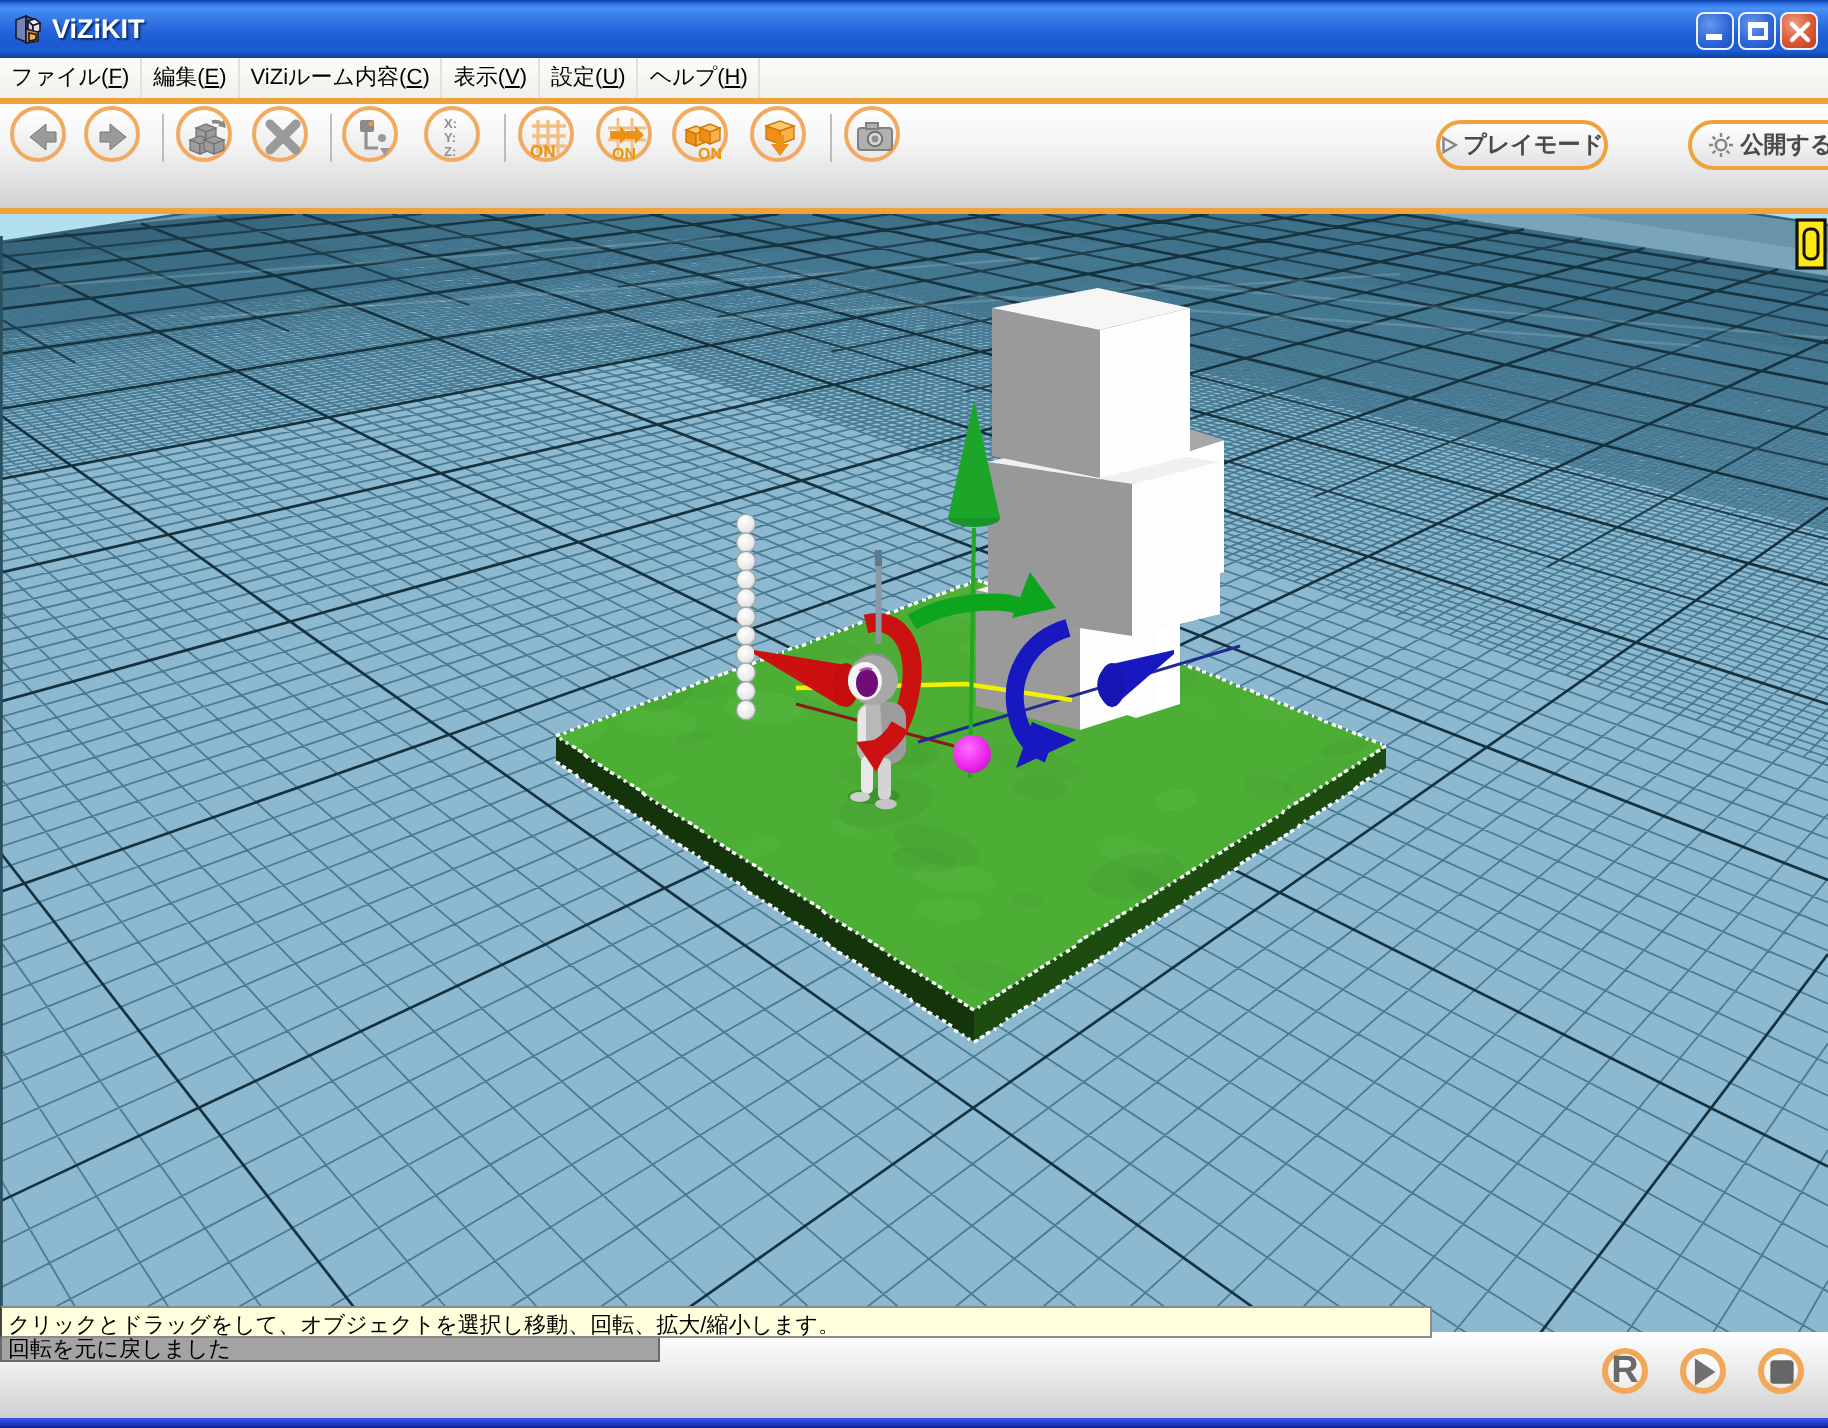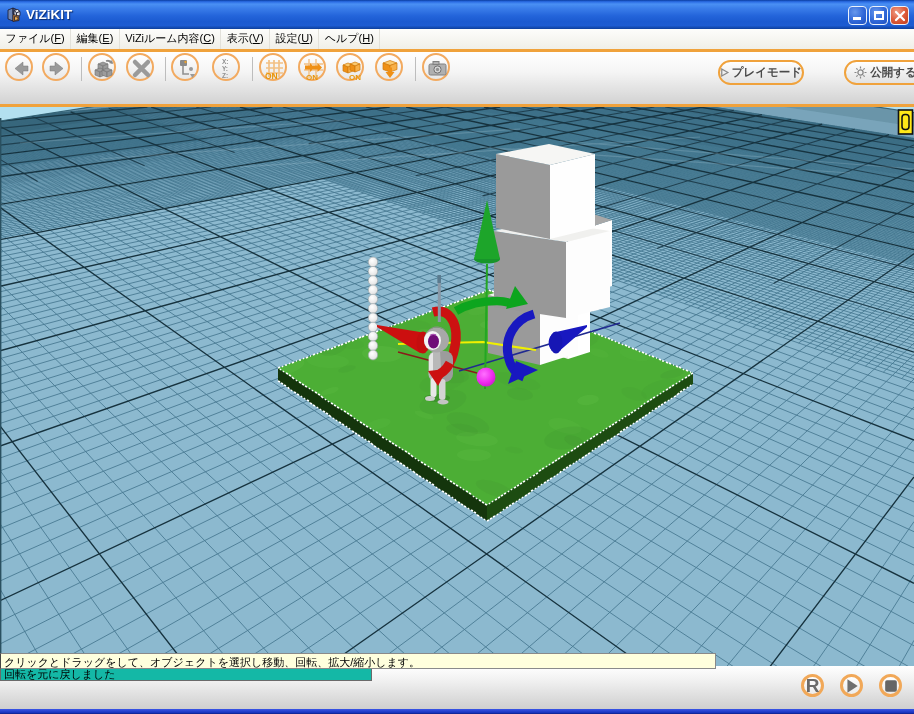--- a/index.html
+++ b/index.html
@@ -10,21 +10,21 @@
 .wb.min,.wb.max{background:radial-gradient(circle at 35% 30%,#6798ec 0%,#3068d8 55%,#1e50c0 100%)}
 .wb.close{background:radial-gradient(circle at 35% 30%,#f0a088 0%,#dd5d3c 50%,#c23a18 100%)}
 .menubar{height:20px;background:linear-gradient(180deg,#fdfdfb,#f0efe8);display:flex;font-size:11px;color:#000}
 .menubar span{padding:2px 5.5px 3px 5.5px;border-right:1px solid #e2e1da;white-space:nowrap}
 .toolbar{height:58px;background:linear-gradient(180deg,#ffffff 0%,#f4f4f4 40%,#d2d2d2 100%);border-top:3px solid #f0a23c;border-bottom:3px solid #f0a23c;position:relative}
 .tsep{position:absolute;top:5px;width:1px;height:24px;background:#bdbdbd}
 .cbtn{position:absolute;top:1px;width:28px;height:28px;border-radius:50%;border:2.5px solid #f2aa60;background:linear-gradient(180deg,#ffffff,#e8e8e8)}
 .cbtn svg{position:absolute;left:0;top:0}
 .pill{position:absolute;top:8px;height:25px;border:2px solid #f0a23c;border-radius:13px;background:linear-gradient(180deg,#ffffff,#e2e2e2);display:flex;align-items:center;justify-content:center;font-size:11.5px;font-weight:bold;color:#4a4a4a;white-space:nowrap}
 .botbar{position:absolute;left:0;top:666px;width:914px;height:43px;background:linear-gradient(180deg,#ffffff 0%,#f0f0f0 35%,#cfcfcf 100%)}
-.msg1{position:absolute;left:0;top:665px;width:372px;height:16px;background:#14b8a6;border:1px solid #6a6a6a;font-size:11px;padding:1px 3px;color:#000}
+.msg1{position:absolute;left:0;top:665px;width:330px;height:16px;background:#a3a3a3;border:1px solid #6a6a6a;font-size:11px;padding:1px 3px;color:#000}
 .status{position:absolute;left:0;top:653px;width:716px;height:16px;background:#ffffdd;border:1px solid #8a8a8a;border-left:1px solid #444;font-size:11px;padding:1px 3px;color:#000}
 .bluestrip{position:absolute;left:0;top:709px;width:914px;height:5px;background:linear-gradient(180deg,#3a56e8,#1a34c0 70%,#0c1f86)}
 .bbtn{position:absolute;width:23px;height:23px;border-radius:50%;border:3.5px solid #f1a858;background:linear-gradient(180deg,#ffffff,#ececec);display:flex;align-items:center;justify-content:center}
 </style></head><body>
 <div class="titlebar">
     <svg class="ticon" viewBox="0 0 16 16">
       <g stroke="#1a1a2e" stroke-width="0.8">
         <polygon points="2,3 7,1 7,14 2,12" fill="#6f86b4"></polygon>
         <polygon points="7,1 13,3.5 13,8 7,7" fill="#4a5c88"></polygon>
         <polygon points="8,3.5 11.5,2.5 14,4.5 10.5,5.8" fill="#f0f0f4"></polygon>

